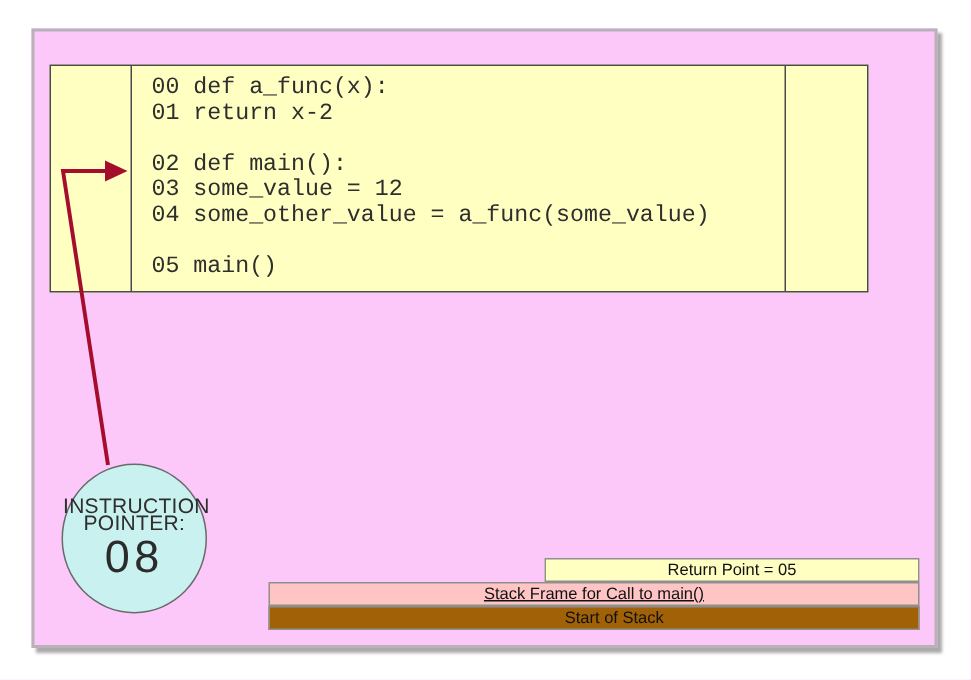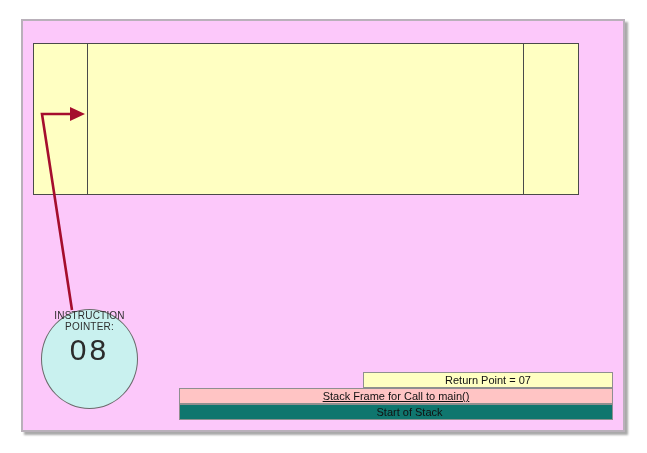--- a/index.html
+++ b/index.html
@@ -68,21 +68,22 @@
     top: 309px;
     width: 97px;
     height: 100px;
     box-sizing: border-box;
     border: 1px solid #6a6a6a;
     border-radius: 50%;
     text-align: center;
     color: #2e2e2e;
   }
   .ip-label {
-    font-size: 10px;
+    margin-top: 22px;
+    font-size: 14px;
     line-height: 11px;
     letter-spacing: 0.2px;
   }
   .ip-value {
     margin-top: 2px;
     font-size: 30px;
     line-height: 32px;
     letter-spacing: 3px;
     color: #2b2b2b;
   }
@@ -104,34 +105,44 @@
 </head>
 <body>
 
 <div class="canvas">
 
   <div class="slide" style="background-color: rgb(252, 200, 250);"></div>
 
   <div class="code-box" style="background-color: rgb(255, 255, 194);">
     <div class="code-divider left"></div>
     <div class="code-divider right"></div>
+    <div class="code-lines">
+      <div class="code-line">00 def a_func(x):</div>
+      <div class="code-line">01 return x-2</div>
+      <div class="code-line"></div>
+      <div class="code-line">02 def main():</div>
+      <div class="code-line">03 some_value = 12</div>
+      <div class="code-line">04 some_other_value = a_func(some_value)</div>
+      <div class="code-line"></div>
+      <div class="code-line">05 main()</div>
+    </div>
   </div>
 
   <svg class="arrow-svg" width="647" height="453">
     <path d="M 72 310 L 42 114 L 72 114" fill="none" stroke-width="2.6" stroke="#a50d2d"></path>
     <polygon points="85,114 70,107 70,121" fill="#a50d2d"></polygon>
   </svg>
 
   <div class="pointer-circle" style="background-color: rgb(201, 241, 239);">
     <div class="ip-label">
       <div>INSTRUCTION</div>
       <div>POINTER:</div>
     </div>
     <div class="ip-value">08</div>
   </div>
 
-  <div class="stack-bar bar-return" style="background-color: rgb(255, 255, 194);">Return Point = 07</div>
+  <div class="stack-bar bar-return" style="background-color: rgb(255, 255, 194);">Return Point = 05</div>
 
   <div class="stack-bar bar-frame" style="background-color: rgb(255, 196, 196);">Stack Frame for Call to main()</div>
 
-  <div class="stack-bar bar-start" style="background-color: #0f766e; padding-left: 27px;">Start of Stack</div>
+  <div class="stack-bar bar-start" style="background-color: #a16207; padding-left: 27px;">Start of Stack</div>
 
 </div>
 
 </body></html>

